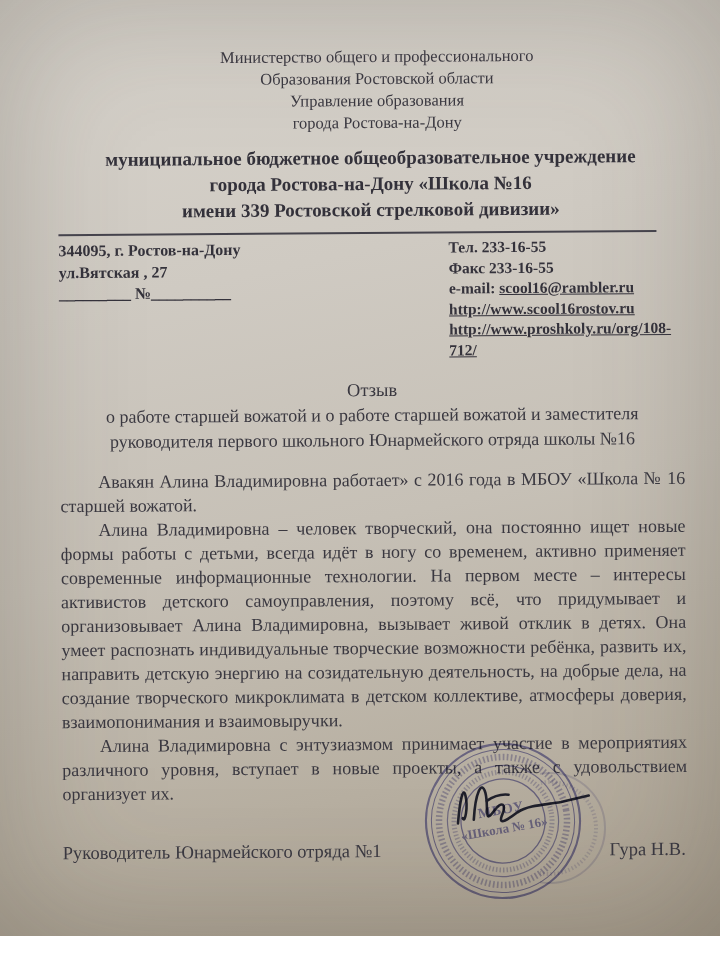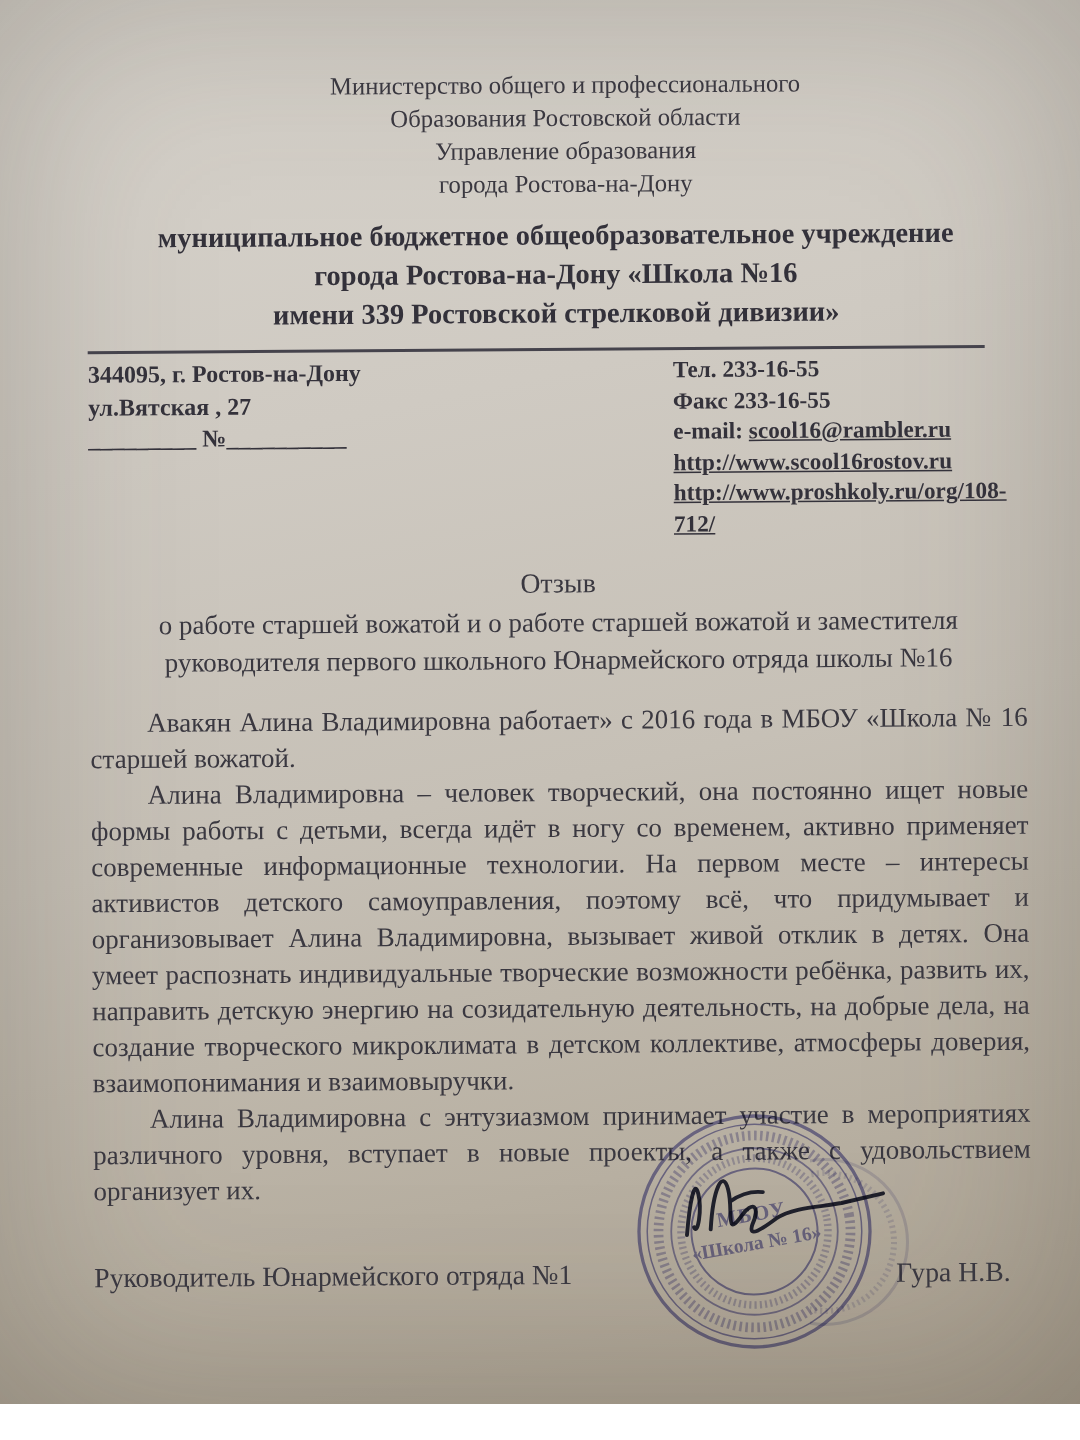--- a/index.html
+++ b/index.html
@@ -21,21 +21,21 @@
   .info-row{ display:flex;margin-top:4px;font-weight:bold;color:#34323b;}
   .address{ width:390px;font-size:16px;line-height:21.5px;}
   .contacts{ width:235px;font-size:15.5px;line-height:20.5px;}
   .u{ text-decoration:underline;}
   .title-block{ text-align:center;margin-top:17px;font-size:18px;line-height:25px;}
   .title-heading{ font-size:18.5px;}
   .bodytext{ margin-top:15px;font-size:18px;line-height:24px;text-align:justify;}
   .bodytext p{ margin:0;text-indent:38px;}
   .sign-row{ display:flex;justify-content:space-between;align-items:flex-start;
              margin-top:37px;font-size:18.5px;padding-right:2px;}
-  .sign-name{ margin-right:12px;font-family:Liberation Serif, serif;}
+  .sign-name{ margin-right:0px;font-family:Liberation Serif, serif;}
   .stamp{
     position:absolute;left:422px;top:740px;width:162px;height:162px;
     mix-blend-mode:multiply;opacity:.92;transform:rotate(-10deg);z-index:3;
     pointer-events:none;
   }
   .stamp-echo{
     position:absolute;left:540px;top:768px;width:80px;height:120px;
     mix-blend-mode:multiply;opacity:.28;z-index:2;pointer-events:none;
   }
   .handsign{

